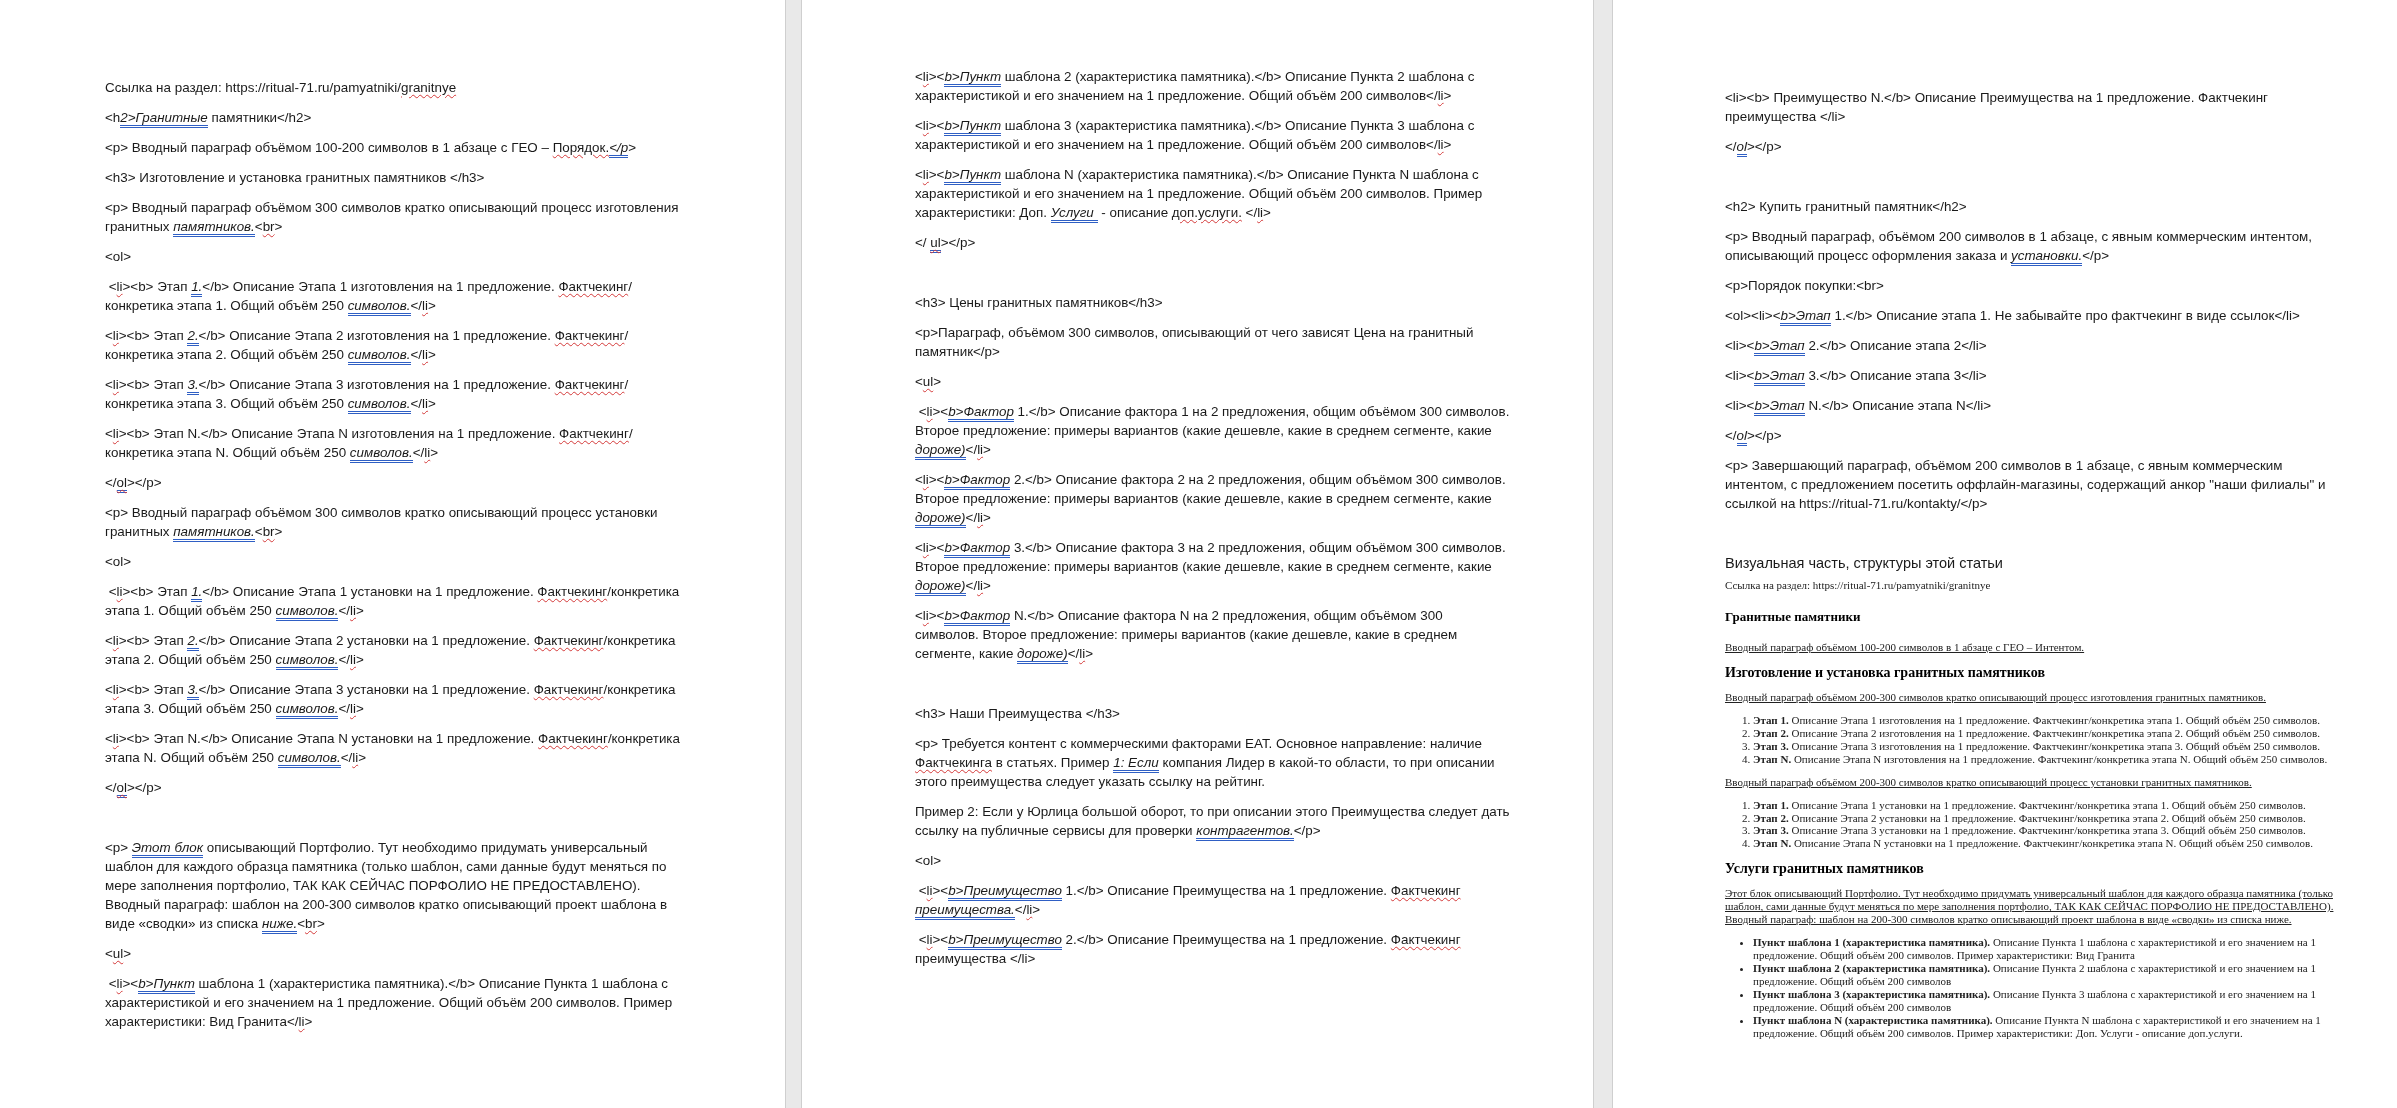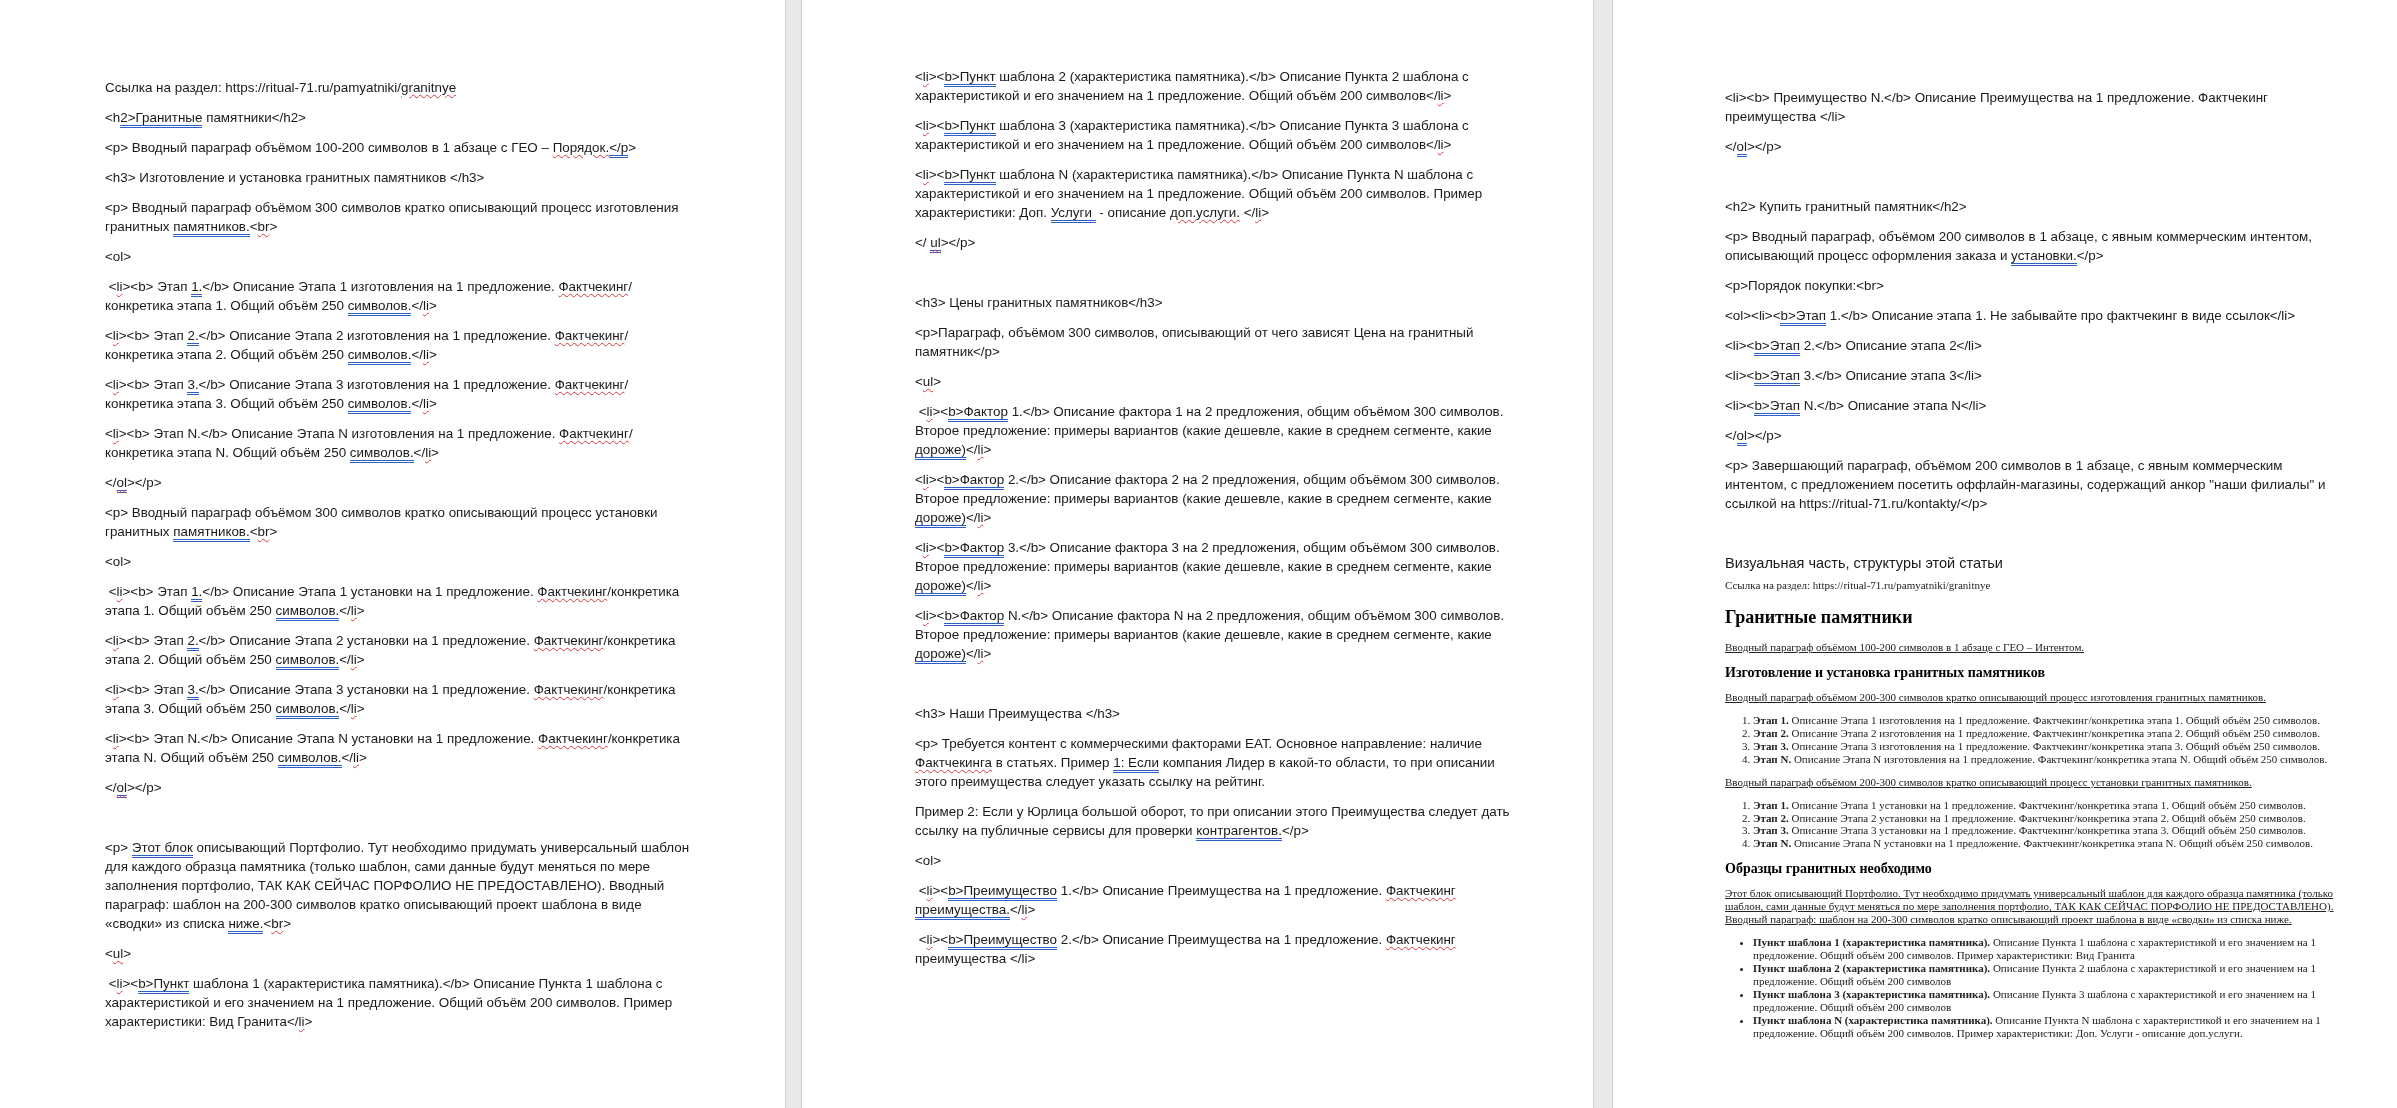--- a/index.html
+++ b/index.html
@@ -11,29 +11,29 @@
   .gap-1{width:17px;}
   #page-2{width:791px;padding:67px 83px 0 113px;}
   .gap-2{width:20px;}
   #page-3{width:784px;padding:88px 62px 0 112px;}
 
   
   .para{font-family:"Liberation Sans",sans-serif;font-size:13.4px;line-height:19px;color:#1a1a1a;margin:0 0 11px 0;white-space:pre-wrap;}
   .spacer{height:30px;}
 
   
-  .u{border-bottom:3px double #2f5fc4;}
+  .u{border-bottom:3px double #2f5fc4;font-style:italic;}
   .r{text-decoration-line:underline;text-decoration-style:wavy;text-decoration-color:#d43a3a;text-decoration-thickness:1px;text-underline-offset:2px;}
   .ur{border-bottom:3px double #2f5fc4;text-decoration-line:underline;text-decoration-style:wavy;text-decoration-color:#d43a3a;text-decoration-thickness:1px;text-underline-offset:2px;}
   .b{font-weight:bold;}
 
   
   .vh{font-family:"Liberation Sans",sans-serif;font-size:14.5px;line-height:19px;color:#1a1a1a;margin:0 0 6px 0;}
   .s-small{font-family:"Liberation Serif",serif;font-size:11px;line-height:13px;color:#222;margin:0 0 14px 0;}
-  .s-h2{font-family:"Liberation Serif",serif;font-weight:bold;font-size:18px;line-height:22px;color:#000;margin:0 0 13px 0;}
+  .s-h2{font-family:"Liberation Serif",serif;font-weight:bold;font-size:13px;line-height:22px;color:#000;margin:0 0 13px 0;}
   .s-h3{font-family:"Liberation Serif",serif;font-weight:bold;font-size:14px;line-height:17px;color:#000;margin:2px 0 10px 0;}
   .s-p{font-family:"Liberation Serif",serif;font-size:11px;line-height:13px;color:#222;margin:0 0 10px 0;text-decoration:underline;}
   .s-list{font-family:"Liberation Serif",serif;font-size:11px;line-height:12.9px;color:#222;margin:0 0 10px 0;padding-left:28px;}
   .s-list li{margin:0;padding:0;}
 </style>
 </head>
 <body>
 
 <div class="canvas">
   <section class="page" id="page-1">
@@ -109,21 +109,21 @@
         <li><span class="b">Этап 3.</span><span> Описание Этапа 3 изготовления на 1 предложение. Фактчекинг/конкретика этапа 3. Общий объём 250 символов.</span></li>
         <li><span class="b">Этап N.</span><span> Описание Этапа N изготовления на 1 предложение. Фактчекинг/конкретика этапа N. Общий объём 250 символов.</span></li>
       </ol>
       <div class="s-p"><span>Вводный параграф объёмом 200-300 символов кратко описывающий процесс установки гранитных памятников.</span></div>
       <ol class="s-list">
         <li><span class="b">Этап 1.</span><span> Описание Этапа 1 установки на 1 предложение. Фактчекинг/конкретика этапа 1. Общий объём 250 символов.</span></li>
         <li><span class="b">Этап 2.</span><span> Описание Этапа 2 установки на 1 предложение. Фактчекинг/конкретика этапа 2. Общий объём 250 символов.</span></li>
         <li><span class="b">Этап 3.</span><span> Описание Этапа 3 установки на 1 предложение. Фактчекинг/конкретика этапа 3. Общий объём 250 символов.</span></li>
         <li><span class="b">Этап N.</span><span> Описание Этапа N установки на 1 предложение. Фактчекинг/конкретика этапа N. Общий объём 250 символов.</span></li>
       </ol>
-      <div class="s-h3"><span>Образцы гранитных необходимо</span></div>
+      <div class="s-h3"><span>Услуги гранитных памятников</span></div>
       <div class="s-p"><span>Этот блок описывающий Портфолио. Тут необходимо придумать универсальный шаблон для каждого образца памятника (только шаблон, сами данные будут меняться по мере заполнения портфолио, ТАК КАК СЕЙЧАС ПОРФОЛИО НЕ ПРЕДОСТАВЛЕНО). Вводный параграф: шаблон на 200-300 символов кратко описывающий проект шаблона в виде «сводки» из списка ниже.</span></div>
       <ul class="s-list">
         <li><span class="b">Пункт шаблона 1 (характеристика памятника).</span><span> Описание Пункта 1 шаблона с характеристикой и его значением на 1 предложение. Общий объём 200 символов. Пример характеристики: Вид Гранита</span></li>
         <li><span class="b">Пункт шаблона 2 (характеристика памятника).</span><span> Описание Пункта 2 шаблона с характеристикой и его значением на 1 предложение. Общий объём 200 символов</span></li>
         <li><span class="b">Пункт шаблона 3 (характеристика памятника).</span><span> Описание Пункта 3 шаблона с характеристикой и его значением на 1 предложение. Общий объём 200 символов</span></li>
         <li><span class="b">Пункт шаблона N (характеристика памятника).</span><span> Описание Пункта N шаблона с характеристикой и его значением на 1 предложение. Общий объём 200 символов. Пример характеристики: Доп. Услуги - описание доп.услуги.</span></li>
       </ul>
     </section>
 </div>
 

